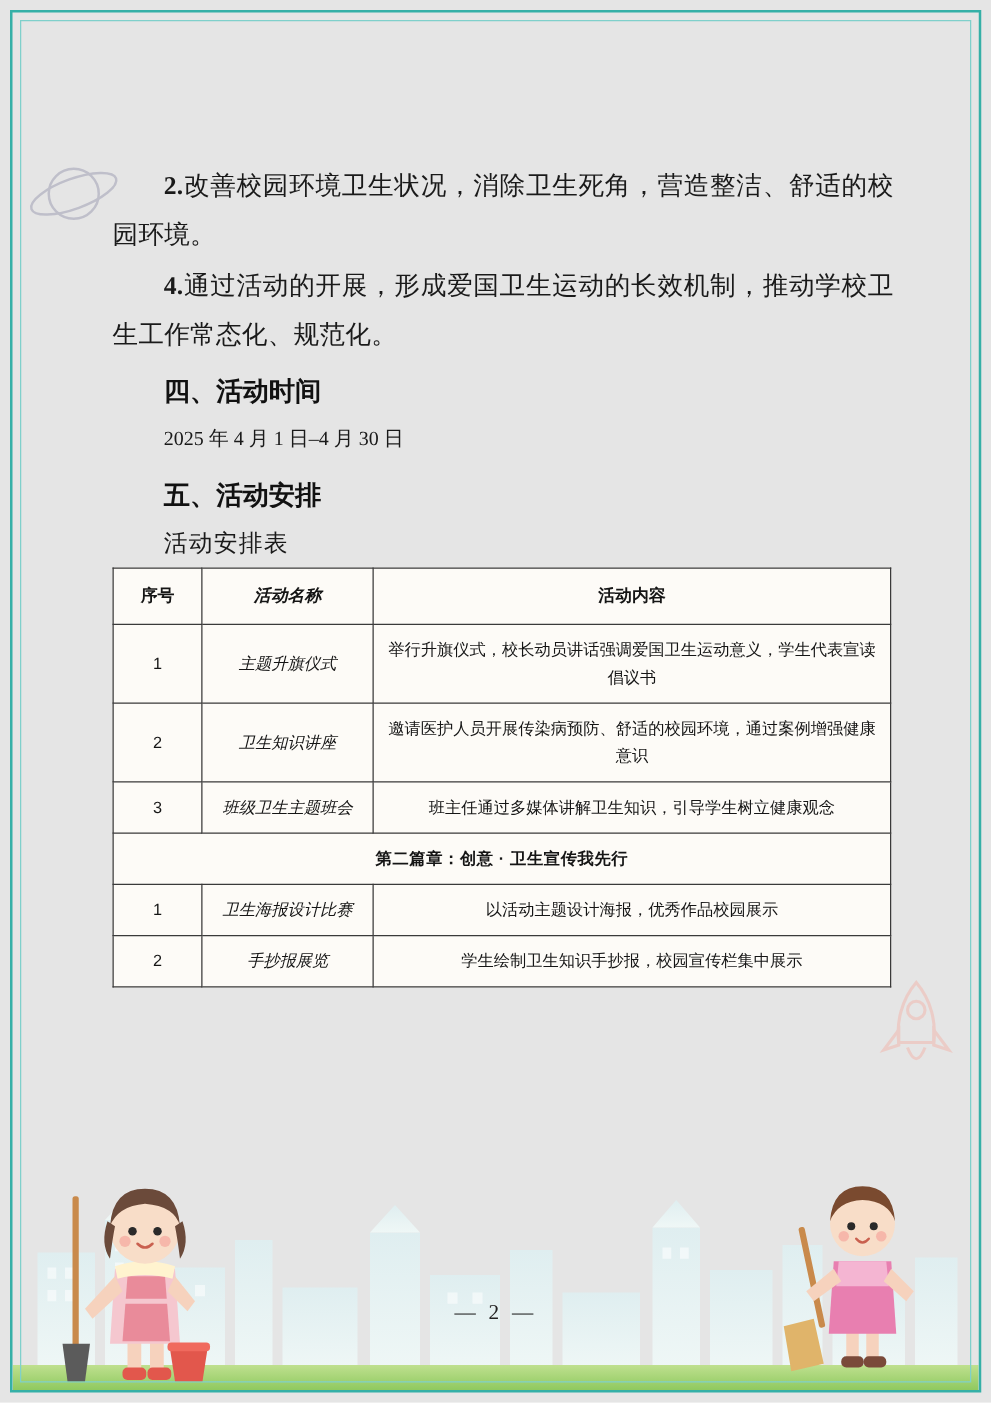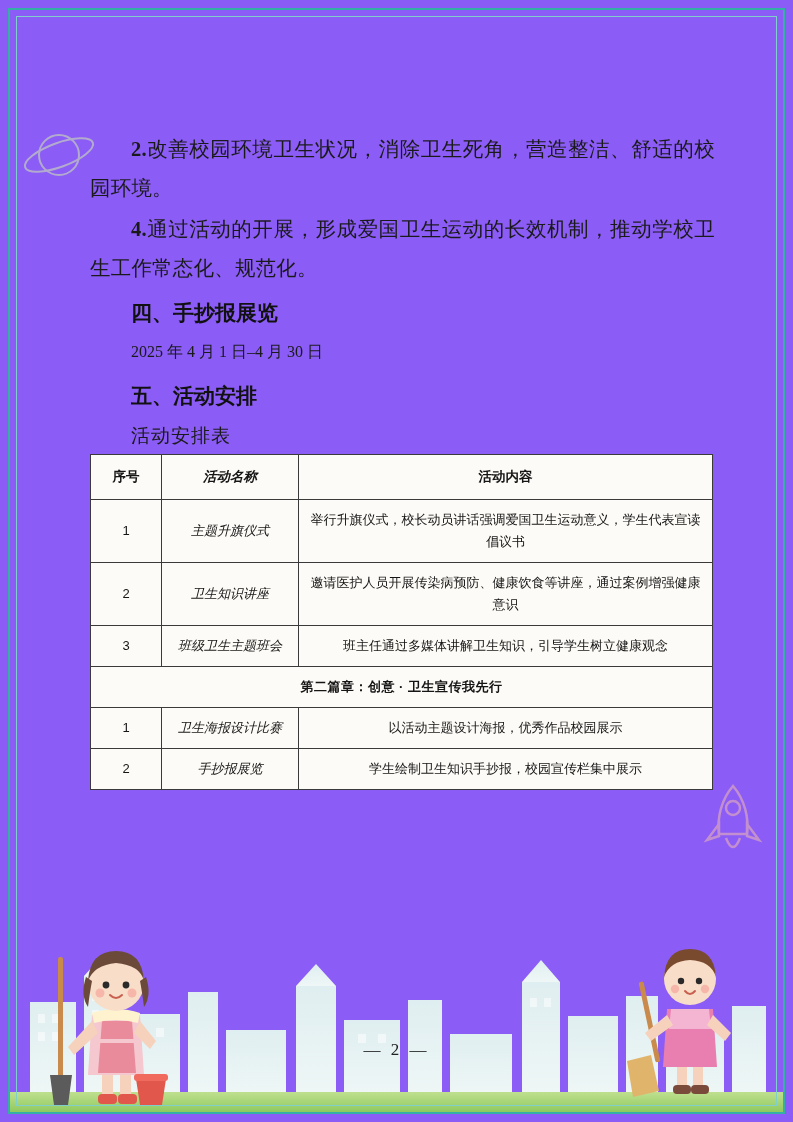--- a/index.html
+++ b/index.html
@@ -12,21 +12,21 @@
     background: #ffffff;
     font-family: "Liberation Serif", serif;
     overflow: hidden;
     position: relative;
   }
 
   
   .page {
     position: absolute;
     inset: 0;
-    background: #8b5cf6;
+    background: #e5e5e5;
     overflow: hidden;
   }
   .frame-outer {
     position: absolute;
     left: 8px;
     top: 8px;
     right: 8px;
     bottom: 8px;
     border: 2px solid #35b0a7;
     box-sizing: border-box;
@@ -263,21 +263,21 @@
 
   <div class="content">
 
     <p class="body-text">
       <b>2.</b><span>改善校园环境卫生状况，消除卫生死角，营造整洁、舒适的校园环境。</span>
     </p>
     <p class="body-text">
       <b>4.</b><span>通过活动的开展，形成爱国卫生运动的长效机制，推动学校卫生工作常态化、规范化。</span>
     </p>
 
-    <h2 class="section-title">四、手抄报展览</h2>
+    <h2 class="section-title">四、活动时间</h2>
     <p class="plain-line">2025 年 4 月 1 日–4 月 30 日</p>
 
     <h2 class="section-title">五、活动安排</h2>
 
     <div class="table-caption">活动安排表</div>
 
     <table class="schedule">
       <thead>
         <tr>
           <th class="col-no">序号</th>
@@ -287,21 +287,21 @@
       </thead>
       <tbody>
         <tr>
           <td class="col-no">1</td>
           <td class="col-name">主题升旗仪式</td>
           <td class="content-cell">举行升旗仪式，校长动员讲话强调爱国卫生运动意义，学生代表宣读倡议书</td>
         </tr>
         <tr>
           <td class="col-no">2</td>
           <td class="col-name">卫生知识讲座</td>
-          <td class="content-cell">邀请医护人员开展传染病预防、健康饮食等讲座，通过案例增强健康意识</td>
+          <td class="content-cell">邀请医护人员开展传染病预防、舒适的校园环境，通过案例增强健康意识</td>
         </tr>
         <tr>
           <td class="col-no">3</td>
           <td class="col-name">班级卫生主题班会</td>
           <td class="content-cell">班主任通过多媒体讲解卫生知识，引导学生树立健康观念</td>
         </tr>
         <tr>
           <td class="chapter" colspan="3">第二篇章：创意 · 卫生宣传我先行</td>
         </tr>
         <tr>

